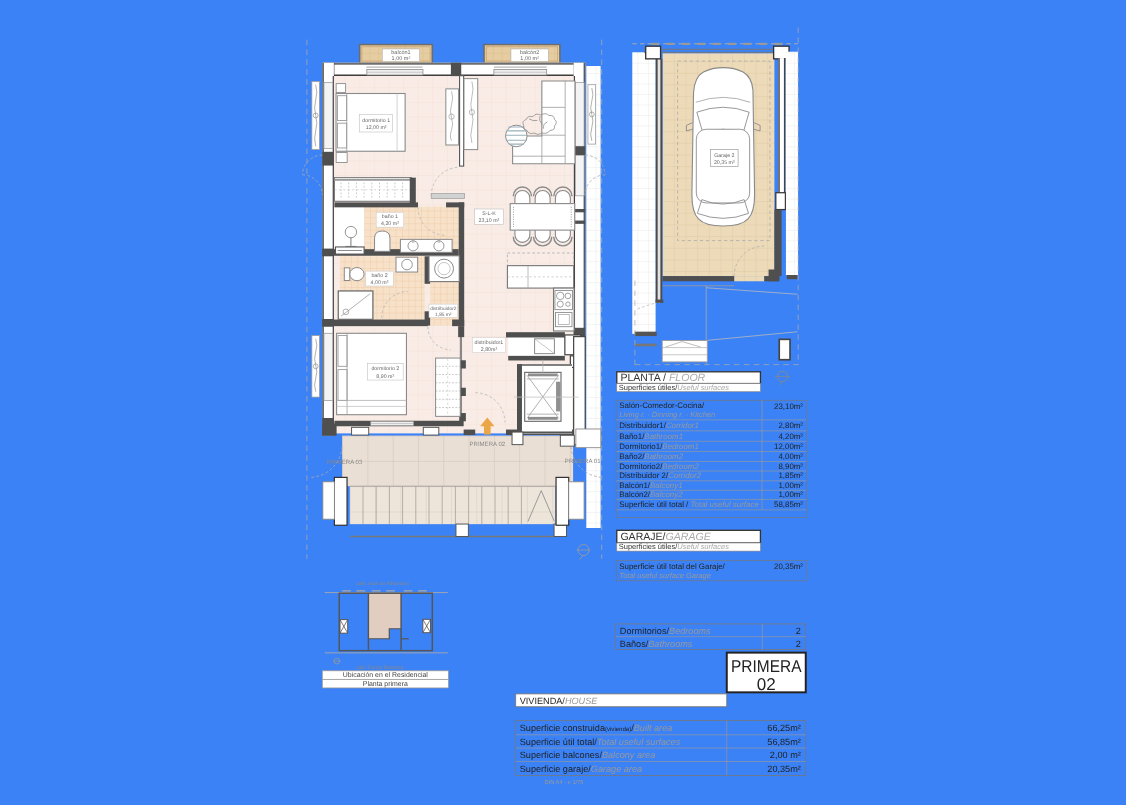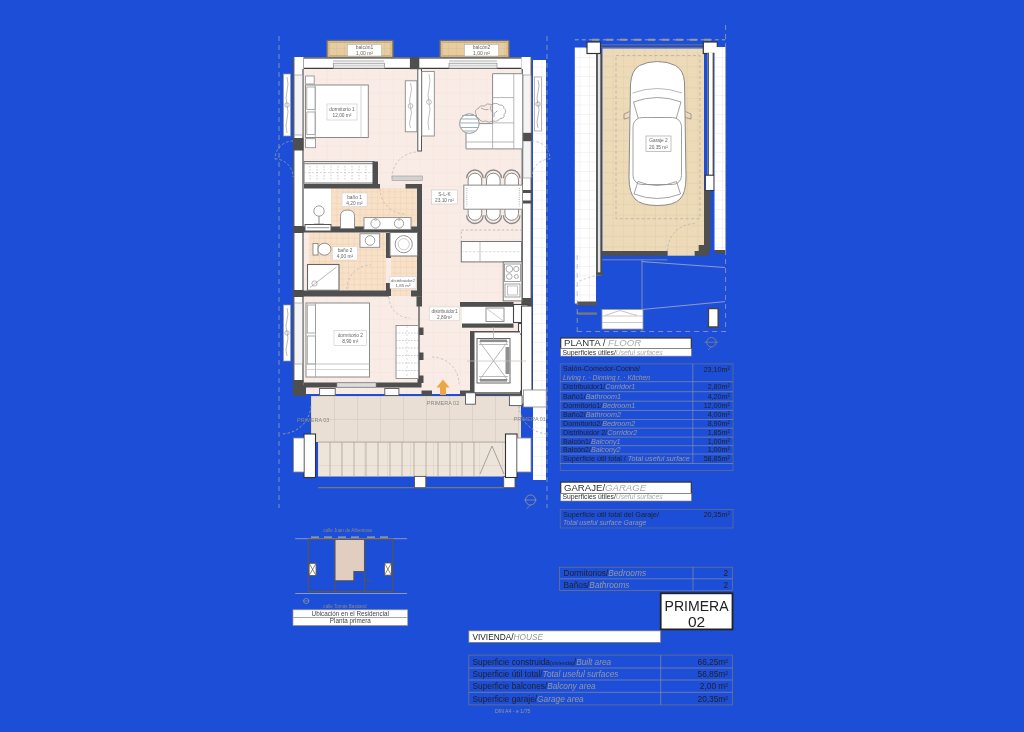--- a/index.html
+++ b/index.html
@@ -1,15 +1,15 @@
 <!DOCTYPE html>
 <html><head><meta charset="utf-8">
 <style>
 html,body{margin:0;padding:0;background:#fff}
-#page{position:relative;width:1024px;height:732px;background:#1d4ed8;font-family:"Liberation Sans",sans-serif;overflow:hidden}
+#page{position:relative;width:1024px;height:732px;background:#3b82f6;font-family:"Liberation Sans",sans-serif;overflow:hidden}
 text{font-family:"Liberation Sans",sans-serif}
 </style></head>
 <body>
 <div id="page">
 <svg width="1024" height="732" viewBox="0 0 1024 732">
 <defs>
 <pattern id="pinkGrid" width="13.3" height="13.3" patternUnits="userSpaceOnUse" x="300" y="66">
   <rect width="13.3" height="13.3" fill="#f9ece6"></rect>
   <path d="M13.3,0 L0,0 0,13.3" fill="none" stroke="#f2ded3" stroke-width="0.7"></path>
 </pattern>

